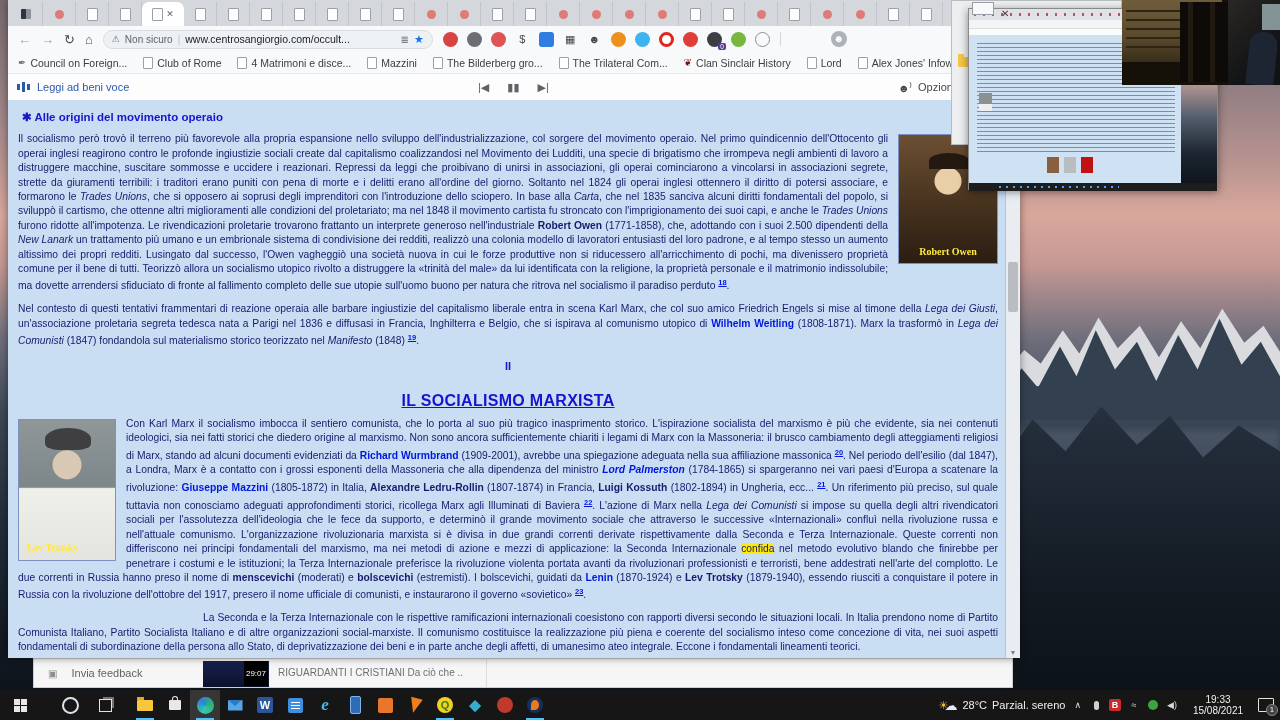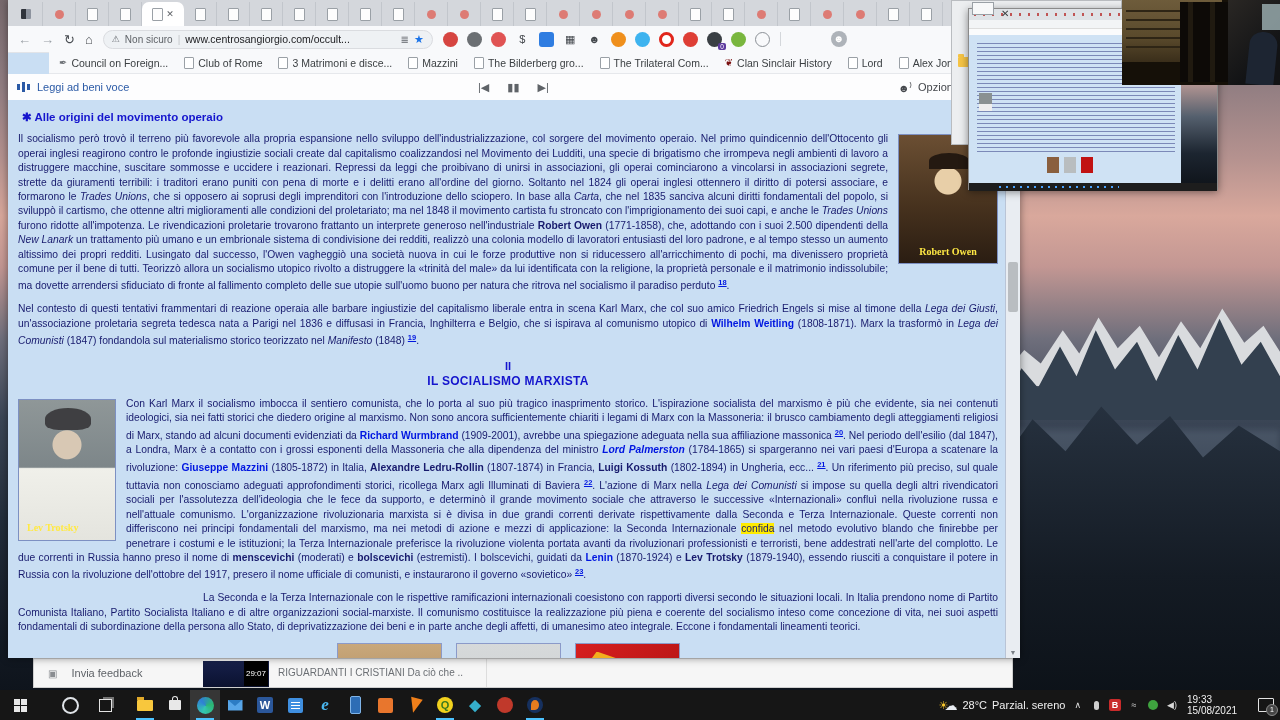--- a/index.html
+++ b/index.html
@@ -47,21 +47,21 @@
   .xic.x-sq{border-radius:3px;}
   .xic.x-ring{background:#fff!important;border:3px solid #e1261c;box-sizing:border-box;}
   .xic.x-ring-grey{background:transparent!important;border:1.5px solid #8b9096;box-sizing:border-box;}
   .xbadge{position:absolute;right:-4px;bottom:-3px;background:#5d3a9e;color:#fff;font-size:6.5px;padding:0 2px;border-radius:2px;}
   .xbadge:empty{display:none;}
   .utilrow{display:flex;align-items:center;gap:10px;margin-left:10px;color:#5f6368;font-size:11px;}
   .tbdiv{width:1px;height:14px;background:#d4d7db;margin-left:10px;}
   #avatar{width:16px;height:16px;border-radius:50%;background:#aeb3b9;color:#fff;font-size:10px;line-height:16px;text-align:center;margin-left:10px;}
 
   #bookmarks{left:0;top:52px;right:0;height:22px;background:#f8f9fb;border-bottom:1px solid #e6e8ec;
-      display:flex;padding:0 10px;box-sizing:border-box;margin-left:41px;}
+      display:flex;padding:0 10px;box-sizing:border-box;}
   .bm{display:flex;align-items:center;gap:4px;font-size:10.5px;color:#3c4043;white-space:nowrap;}
   .bm .doc{width:8px;height:10px;border:1px solid #9aa0a6;background:#fff;border-radius:1px;display:inline-block;}
   .bm.ic-clan .doc{border:none;background:transparent;color:#7a1010;width:auto;height:auto;font-size:10px;}
   .bm.ic-clan .doc::before{content:"❦";}
   .bm.ic-cfr .doc{border:none;background:transparent;color:#6d7176;width:auto;height:auto;font-size:10px;}
   .bm.ic-cfr .doc::before{content:"✒";}
   #bm-right{margin-left:auto;display:flex;align-items:center;gap:8px;}
   #bm-chevron{color:#5f6368;font-size:12px;}
   .folder{width:14px;height:10px;background:#f6c445;border-radius:1px;position:relative;display:inline-block;}
   .folder::before{content:"";position:absolute;top:-3px;left:0;width:6px;height:3px;background:#f6c445;border-radius:1px 1px 0 0;}
@@ -80,21 +80,21 @@
       font-size:10.3px;line-height:14.4px;text-align:justify;}
   #h-origins{color:#1515cd;font-weight:bold;font-size:11.5px;margin:0 0 2px 4px;text-align:left;}
   #pagecontent p{margin:8px 0 0 0;}
   .seg-b{font-weight:bold;}
   .seg-i{font-style:italic;}
   .seg-l{color:#0016e0;font-weight:bold;}
   .seg-hl{background:#ffeb00;}
   .seg-sup{vertical-align:super;font-size:7.5px;color:#0016e0;font-weight:bold;text-decoration:underline;}
   .chapter{text-align:center;color:#1515cd;font-weight:bold;margin-top:10px;}
   .chapter .num{font-size:11px;display:block;}
-  .chapter .ttl{font-size:12px;display:block;margin-top:1px;letter-spacing:.3px;}
+  .chapter .ttl{font-size:16px;display:block;margin-top:21px;letter-spacing:.3px;text-decoration:underline;}
   .indent{text-indent:185px;}
 
   .imgbox{position:relative;border:1px solid #7d90c2;box-sizing:border-box;}
   .imgbox .cap{position:absolute;bottom:4px;left:0;right:0;text-align:center;color:#ffe944;
       font-family:"Liberation Serif",serif;font-size:10px;font-weight:bold;}
   #owen{float:right;width:100px;height:130px;margin:2px 0 4px 10px;
       background:radial-gradient(circle at 50% 36%,#e8cfa8 0 13px,rgba(0,0,0,0) 14px),
                  linear-gradient(180deg,#6b4f33 0%,#47321e 55%,#2a1d12 100%);}
   #owen::before{content:"";position:absolute;left:30px;top:18px;width:40px;height:16px;background:#241911;border-radius:50% 50% 0 0;}
   #trotsky{float:left;width:98px;height:142px;margin:2px 10px 4px 0;
@@ -169,21 +169,21 @@
   .ti-obs .glyph::before{content:"";position:absolute;left:4px;top:3px;width:8px;height:10px;background:#e87c1e;border-radius:50% 50% 50% 0;}
   #tray{margin-left:auto;display:flex;align-items:center;gap:9px;padding-right:6px;color:#f0f0f0;}
   #weather{display:flex;align-items:center;gap:5px;font-size:11px;}
   #weather .sun{color:#f7c52a;font-size:11px;margin-right:-9px;}
   #weather .cloud{color:#e8ecf2;font-size:13px;}
   #tray .chev{font-size:9px;color:#ddd;}
   .tr{font-size:9px;color:#d8d8d8;display:flex;align-items:center;justify-content:center;min-width:12px;}
   .tr-mic .trg{width:5px;height:9px;background:#cfcfcf;border-radius:3px;display:inline-block;}
   .tr-b{background:#c92b2b;color:#fff;width:12px;height:12px;border-radius:2px;font-size:9px;font-weight:bold;line-height:12px;text-align:center;}
   .tr-green .trg{width:10px;height:10px;background:#3fa33f;border-radius:50%;display:inline-block;}
-  #clock{font-size:10px;line-height:11px;text-align:left;color:#f0f0f0;width:62px;}
+  #clock{font-size:10px;line-height:11px;text-align:center;color:#f0f0f0;width:62px;}
   #notif{position:relative;width:14px;height:12px;border:1.3px solid #e3e3e3;border-radius:1px;}
   #notif .nbadge{position:absolute;right:-5px;bottom:-5px;background:#444;border:1px solid #888;color:#fff;
       font-size:7px;width:10px;height:10px;border-radius:50%;line-height:10px;text-align:center;}
 
   
   #greywin{left:951px;top:0;width:171px;height:145px;background:#eceef0;border:1px solid #b9bcc0;box-sizing:border-box;z-index:6;}
   #gw-folder{position:absolute;left:6px;top:56px;}
   #gw-tab{left:972px;top:2px;width:20px;height:11px;border:1px solid #9aa0a6;background:#f7f8f9;z-index:8;}
   #gw-x{left:1001px;top:8px;z-index:8;color:#3c4043;font-size:10px;}
 
@@ -422,21 +422,21 @@
     <span class="bm ic-cfr">
           <span class="doc"></span>
           <span>Council on Foreign...</span>
         </span>
         <span class="bm ic-doc">
           <span class="doc"></span>
           <span>Club of Rome</span>
         </span>
         <span class="bm ic-doc">
           <span class="doc"></span>
-          <span>3 Matrimoni e disce...</span>
+          <span>4 Matrimoni e disce...</span>
         </span>
         <span class="bm ic-doc">
           <span class="doc"></span>
           <span>Mazzini</span>
         </span>
         <span class="bm ic-doc">
           <span class="doc"></span>
           <span>The Bilderberg gro...</span>
         </span>
         <span class="bm ic-doc">

